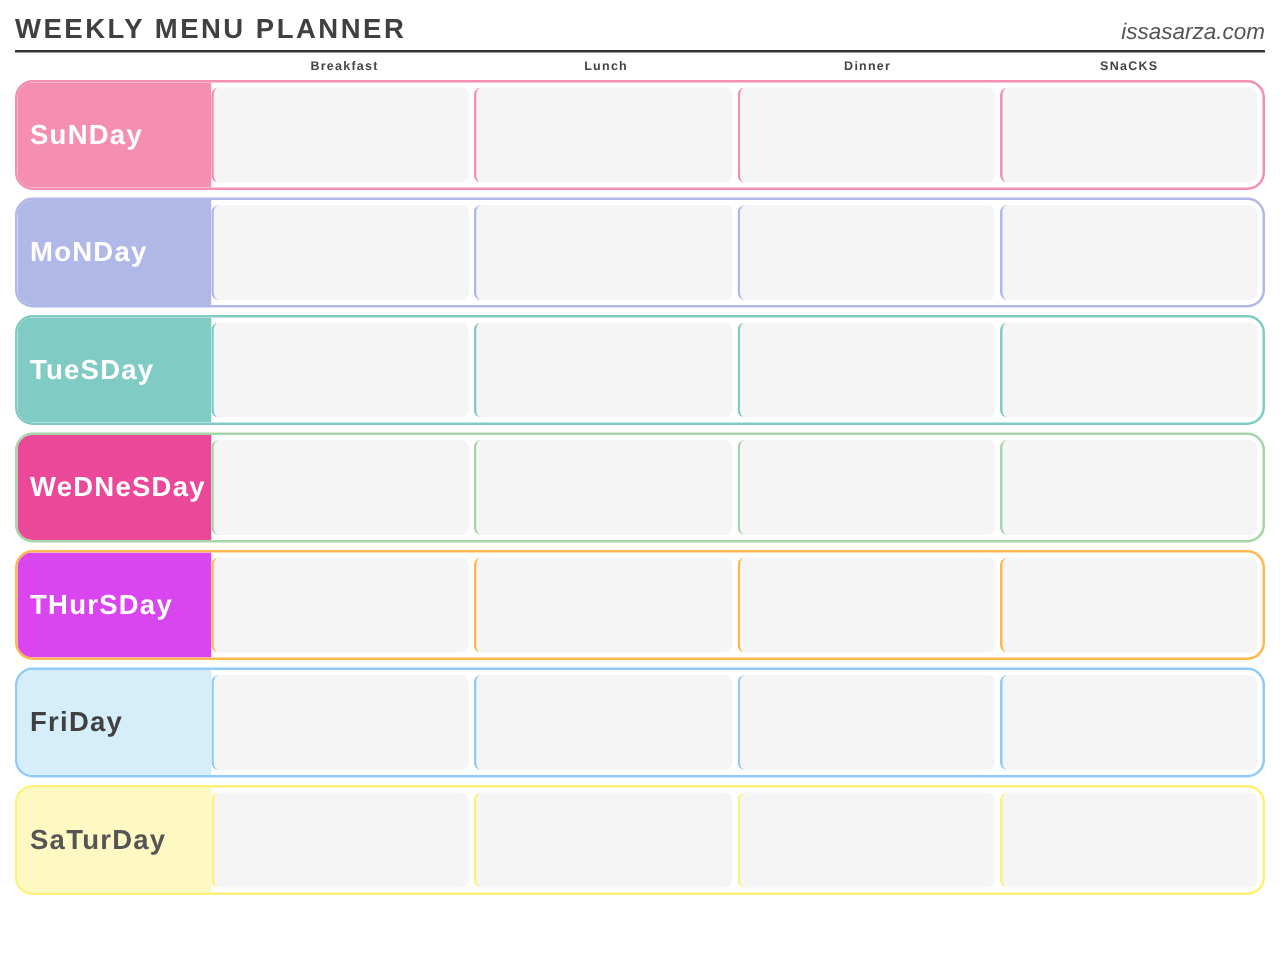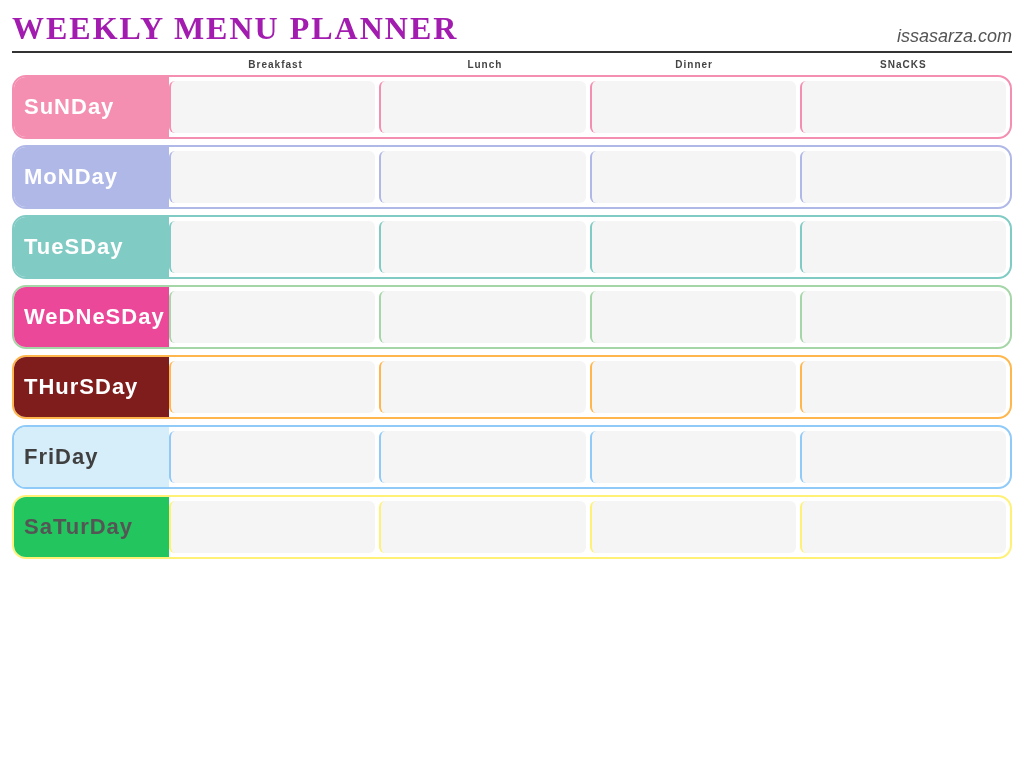--- a/index.html
+++ b/index.html
@@ -20,25 +20,25 @@
     .page-header {
       display: flex;
       justify-content: space-between;
       align-items: flex-end;
       border-bottom: 2px solid #333;
       padding-bottom: 4px;
       margin-bottom: 6px;
     }
 
     .page-title {
-      font-size: 32px;
+      font-size: 22px;
       font-weight: bold;
-      font-family: Liberation Serif, serif;
+      font-family: Liberation Sans, sans-serif;
       letter-spacing: 2px;
-      color: #a21caf;
+      color: #404040;
       text-transform: uppercase;
     }
 
     .site-url {
       font-size: 18px;
       color: #555;
       font-style: italic;
     }
 
     .column-headers {
@@ -66,21 +66,21 @@
       flex-direction: column;
       gap: 6px;
     }
 
     .day-row {
       display: grid;
       grid-template-columns: 155px 1fr 1fr 1fr 1fr;
       border-radius: 14px;
       overflow: hidden;
       border: 2.5px solid;
-      height: 64px;
+      height: 88px;
     }
 
     .day-label {
       display: flex;
       align-items: center;
       justify-content: flex-start;
       padding-left: 10px;
       font-size: 22px;
       font-weight: bold;
       font-family: 'Arial', sans-serif;
@@ -142,21 +142,21 @@
     }
     .row-wednesday .meal-cell {
       border-color: #a5d6a7;
     }
 
     
     .row-thursday {
       border-color: #ffb74d;
     }
     .row-thursday .day-label {
-      background: #7f1d1d;
+      background: #d946ef;
     }
     .row-thursday .meal-cell {
       border-color: #ffb74d;
     }
 
     
     .row-friday {
       border-color: #90caf9;
     }
     .row-friday .day-label {
@@ -165,21 +165,21 @@
     }
     .row-friday .meal-cell {
       border-color: #90caf9;
     }
 
     
     .row-saturday {
       border-color: #fff176;
     }
     .row-saturday .day-label {
-      background: #22c55e;
+      background: #fef9c3;
       color: #555;
     }
     .row-saturday .meal-cell {
       border-color: #fff176;
     }
   </style>
 </head>
 <body>
 
 <div>

